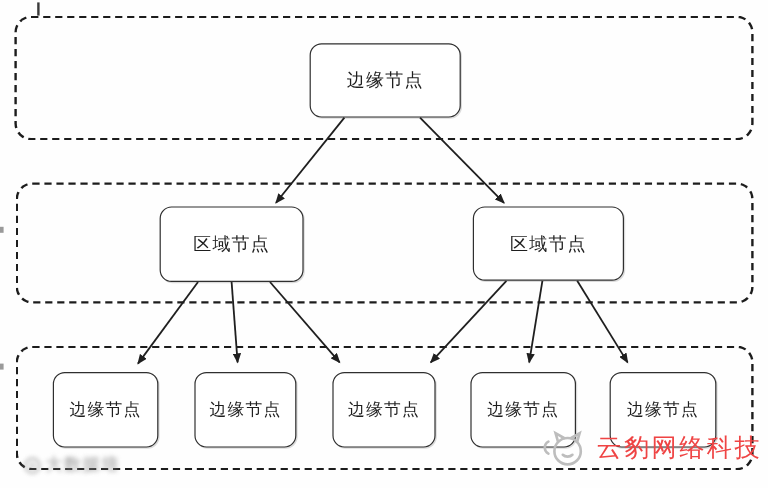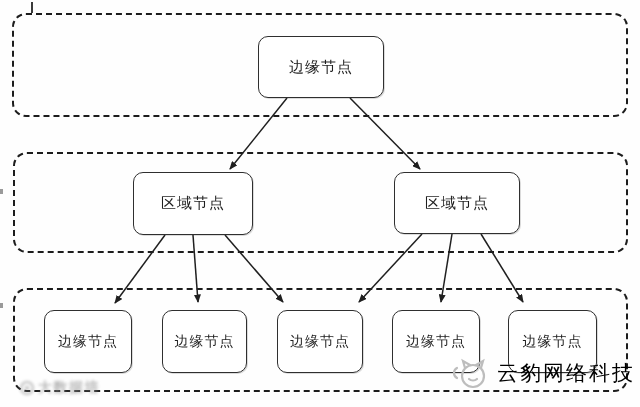--- a/index.html
+++ b/index.html
@@ -26,21 +26,21 @@
   .node-region-left{left:133px;top:172px;width:120px;height:63px;}
   .node-region-right{left:394px;top:172px;width:126px;height:62px;}
   .node-edge-1{left:44px;top:310px;width:88px;height:63px;font-size:14px;}
   .node-edge-2{left:162px;top:310px;width:85px;height:63px;font-size:14px;}
   .node-edge-3{left:277px;top:310px;width:86px;height:63px;font-size:14px;}
   .node-edge-4{left:392px;top:310px;width:88px;height:63px;font-size:14px;}
   .node-edge-5{left:508px;top:310px;width:89px;height:63px;font-size:14px;}
   svg.wires{position:absolute;left:0;top:0;width:640px;height:407px;z-index:2;pointer-events:none;}
   .wm-right{
     position:absolute;left:451px;top:354px;z-index:5;
-    display:flex;align-items:center;gap:4px;color:#000000;
+    display:flex;align-items:center;gap:4px;color:#ef4444;
     filter:blur(.4px);pointer-events:none;
   }
   .wm-right-text{font-size:21px;letter-spacing:2px;white-space:nowrap;}
   .wm-left{
     position:absolute;left:20px;top:379px;z-index:5;
     display:flex;align-items:center;gap:4px;color:#8f8f8f;opacity:.6;
     filter:blur(1.6px);pointer-events:none;
   }
   .wm-left-logo{
     width:14px;height:14px;border:2.5px solid #8f8f8f;border-radius:50%;

